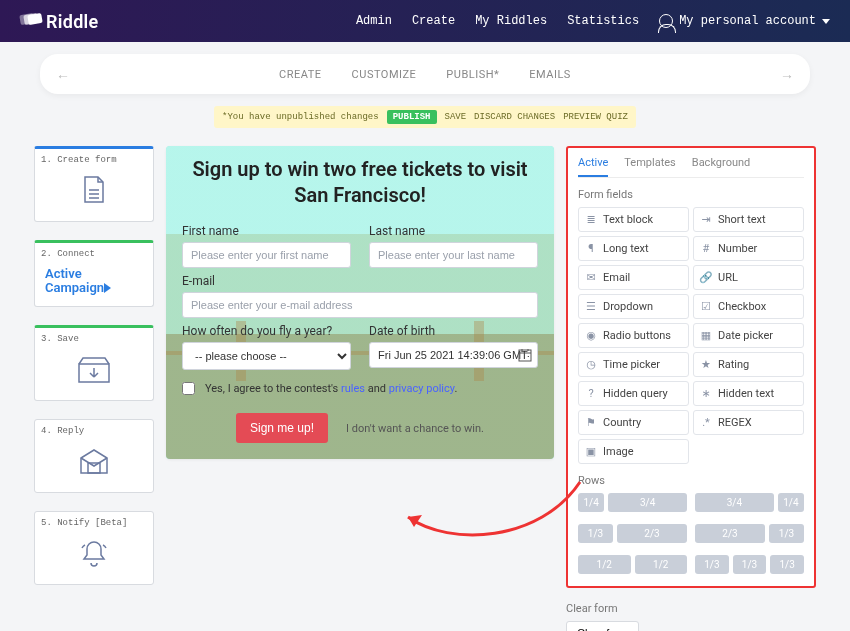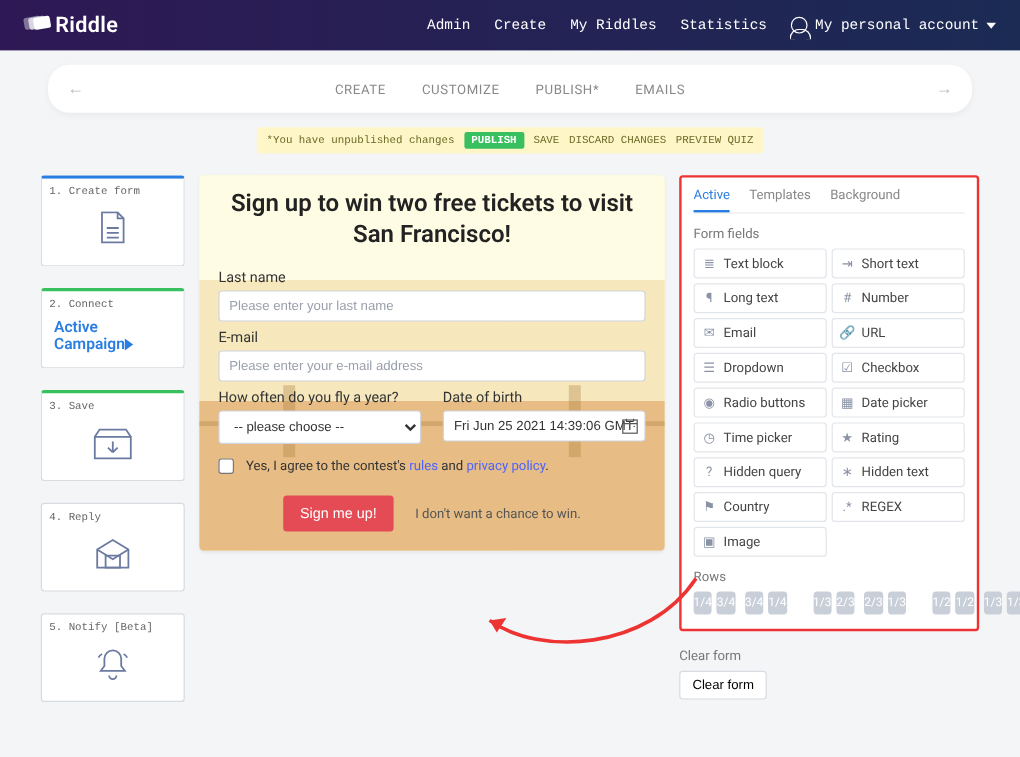--- a/index.html
+++ b/index.html
@@ -33,21 +33,21 @@
   .steps { width:120px; display:flex; flex-direction:column; gap:18px; }
   .step { background:#fff; border:1.5px solid #d8dbe0; border-radius:3px; padding:6px 6px 10px; text-align:center; }
   .step.active { border-top:3px solid #2a7de1; }
   .step.done { border-top:3px solid #39c05e; }
   .step-title { font-family:"Courier New",monospace; font-size:9px; color:#666; text-align:left; margin-bottom:6px;}
   .step-icon { height:40px; display:flex; align-items:center; justify-content:center; }
   .step svg { stroke:#6b7aa0; fill:none; stroke-width:1.5;}
   .ac-logo { color:#2a7de1; font-size:13px; font-weight:600; line-height:1.05; text-align:left; padding:2px 4px;}
   .ac-logo .tri { display:inline-block; width:0;height:0;border-top:5px solid transparent;border-bottom:5px solid transparent;border-left:7px solid #2a7de1; vertical-align:-1px;}
   
-  .preview { flex:1; background:#fef9c3; border-radius:4px; overflow:hidden; box-shadow:0 1px 3px rgba(0,0,0,.06); position:relative; min-height:290px;}
+  .preview { flex:1; background:#5eead4; border-radius:4px; overflow:hidden; box-shadow:0 1px 3px rgba(0,0,0,.06); position:relative; min-height:290px;}
   .preview-bg { position:absolute; inset:0; background:linear-gradient(180deg,#fff 0 28%, #f0d9b8 28% 60%, #d48b52 60% 100%); opacity:.55; z-index:0;}
   .bridge { position:absolute; left:0; right:0; top:56%; height:60px; z-index:0; opacity:.35;}
   .bridge::before,.bridge::after{content:"";position:absolute;top:0;bottom:0;width:10px;background:#b08040;}
   .bridge::before{left:18%;} .bridge::after{right:18%;}
   .bridge .deck{position:absolute;left:0;right:0;top:30px;height:4px;background:#b08040;}
   .preview-inner { position:relative; z-index:1; padding:10px 16px 16px; }
   .prev-title { font-size:20px; font-weight:600; text-align:center; color:#222; line-height:1.3; margin-bottom:10px;}
   .form-row { display:flex; gap:18px; }
   .form-col { flex:1; display:flex; flex-direction:column; }
   .lbl { font-size:12px; color:#333; margin:6px 0 4px; }
@@ -63,21 +63,21 @@
   
   .right { width:250px; }
   .toolbox { border:2.5px solid #e33; border-radius:3px; padding:8px 10px 12px; background:#fff;}
   .tool-tabs { display:flex; gap:16px; border-bottom:1px solid #ececec; font-size:11px;}
   .tool-tab { padding:0 0 6px; color:#888; cursor:pointer;}
   .tool-tab.active { color:#2a7de1; border-bottom:2px solid #2a7de1; }
   .section-h { font-size:11px; color:#777; margin:10px 0 6px;}
   .field-grid { display:grid; grid-template-columns:1fr 1fr; gap:4px;}
   .field-item { border:1px solid #e2e5ea; border-radius:3px; padding:5px 6px; font-size:11px; color:#444; display:flex; align-items:center; gap:6px; cursor:grab; background:#fff;}
   .field-item .ficn { width:12px; display:inline-flex; justify-content:center; color:#8a93a5; font-size:11px; flex-shrink:0;}
-  .row-grid { display:flex; flex-direction:row; gap:22px; margin-top:6px;}
+  .row-grid { display:flex; flex-direction:column; gap:12px; margin-top:6px;}
   .row-line { display:flex; gap:8px; }
   .row-group { display:flex; gap:4px; flex:1;}
   .row-chip { flex:1; background:#c9cfd9; color:#fff; font-size:10px; text-align:center; border-radius:3px; padding:4px 0; cursor:grab;}
   .clear-h { font-size:11px; color:#777; margin:14px 0 6px;}
   .clear-btn { border:1px solid #d8dbe0; background:#fff; border-radius:3px; padding:5px 10px; font-size:11px; cursor:pointer;}
   
   .arrow-svg { position:absolute; left:390px; top:430px; width:200px; height:90px; pointer-events:none; }
 </style>
 </head>
 <body>
@@ -176,20 +176,24 @@
 
     <div class="preview">
       <div class="preview-bg"></div>
       <div class="bridge">
           <div class="deck"></div>
         </div>
       <div class="preview-inner">
         <div class="prev-title">Sign up to win two free tickets  to visit San Francisco!</div>
         <div class="form-row">
           <div class="form-col">
+            <div class="lbl">First name</div>
+            <input class="inp" placeholder="Please enter your first name" style="">
+          </div>
+          <div class="form-col">
             <div class="lbl">Last name</div>
             <input class="inp" placeholder="Please enter your last name" style="">
           </div>
         </div>
         <div class="lbl">E-mail</div>
         <input class="inp" placeholder="Please enter your e-mail address" style="">
         <div class="form-row">
           <div class="form-col">
             <div class="lbl">How often do you fly a year?</div>
             <select class="sel">

